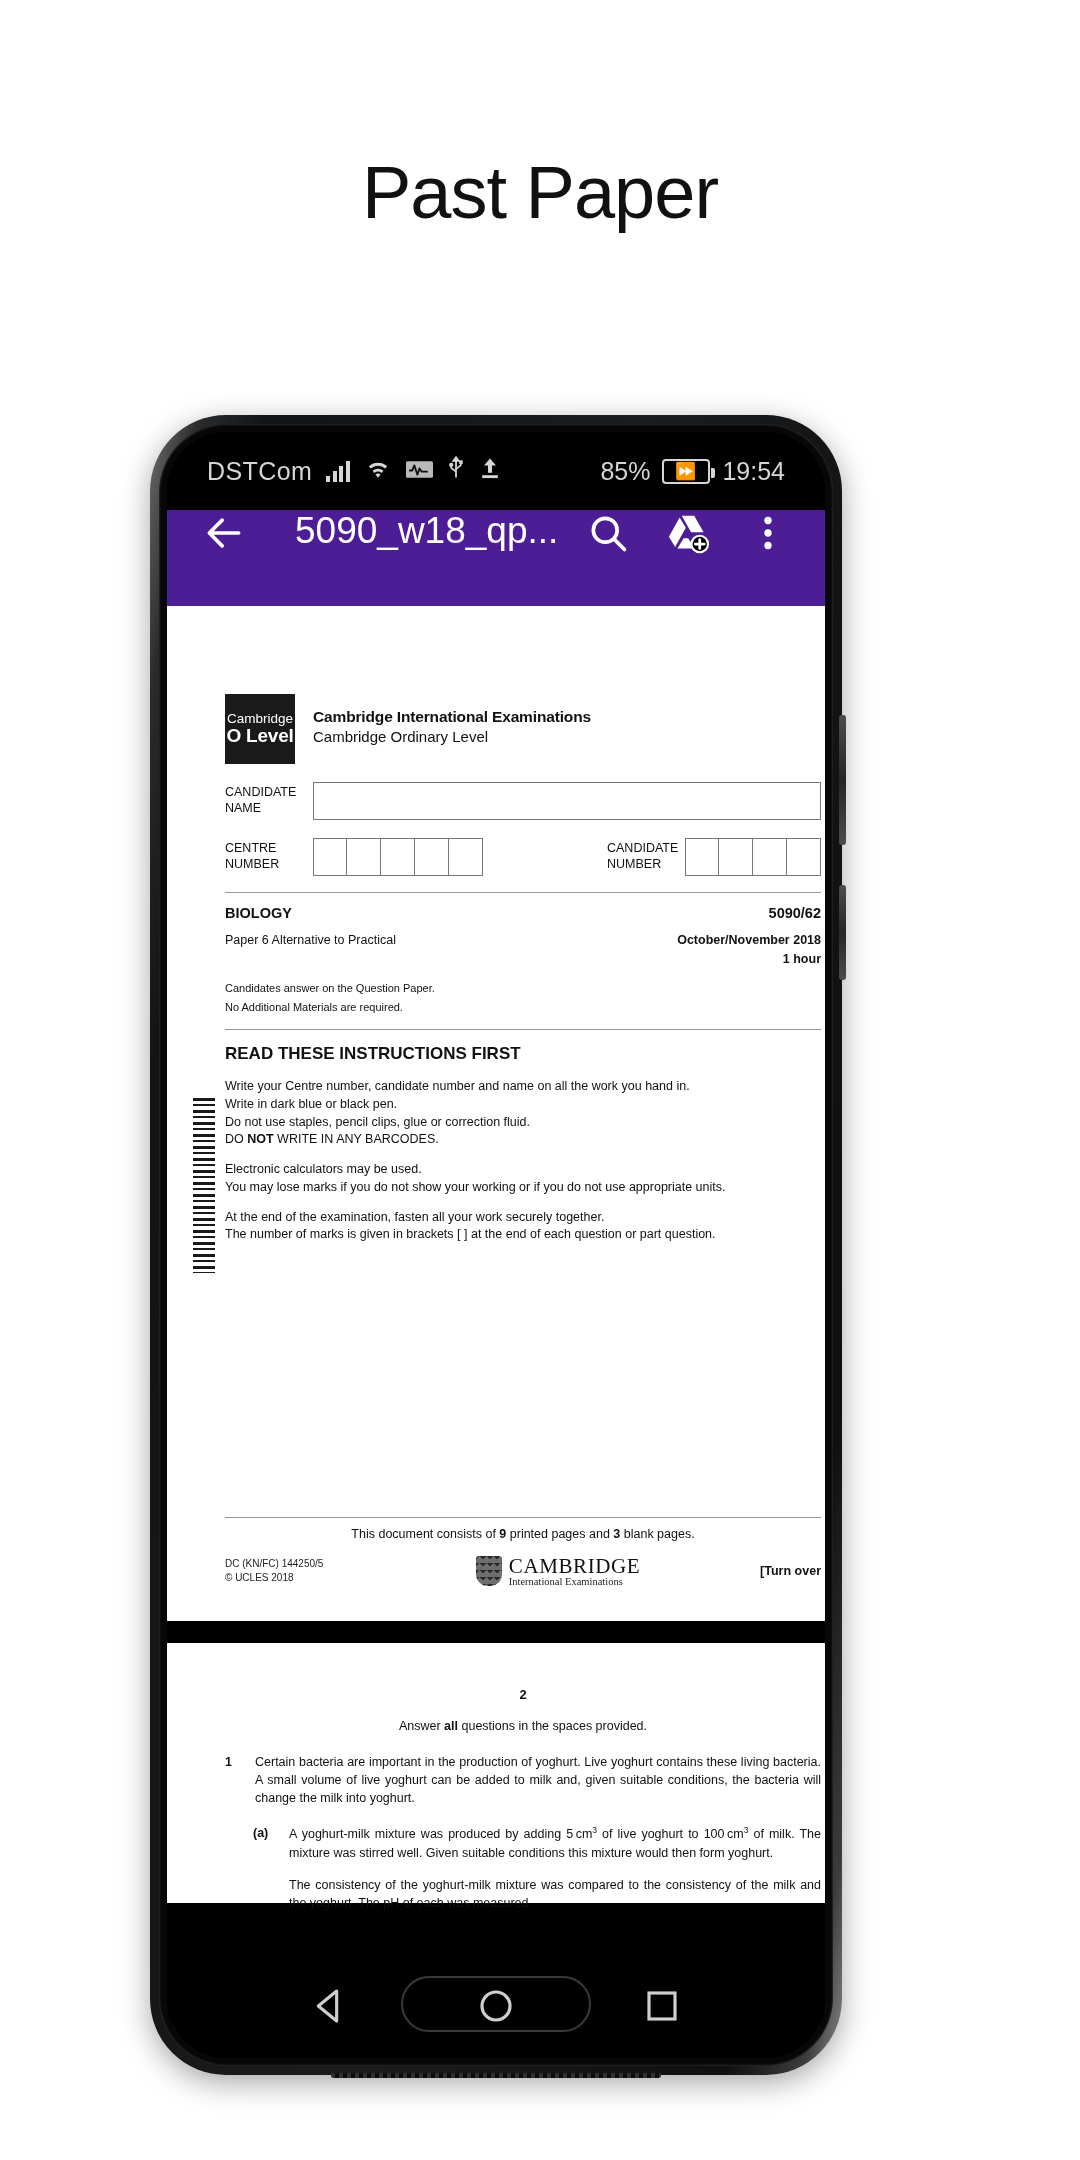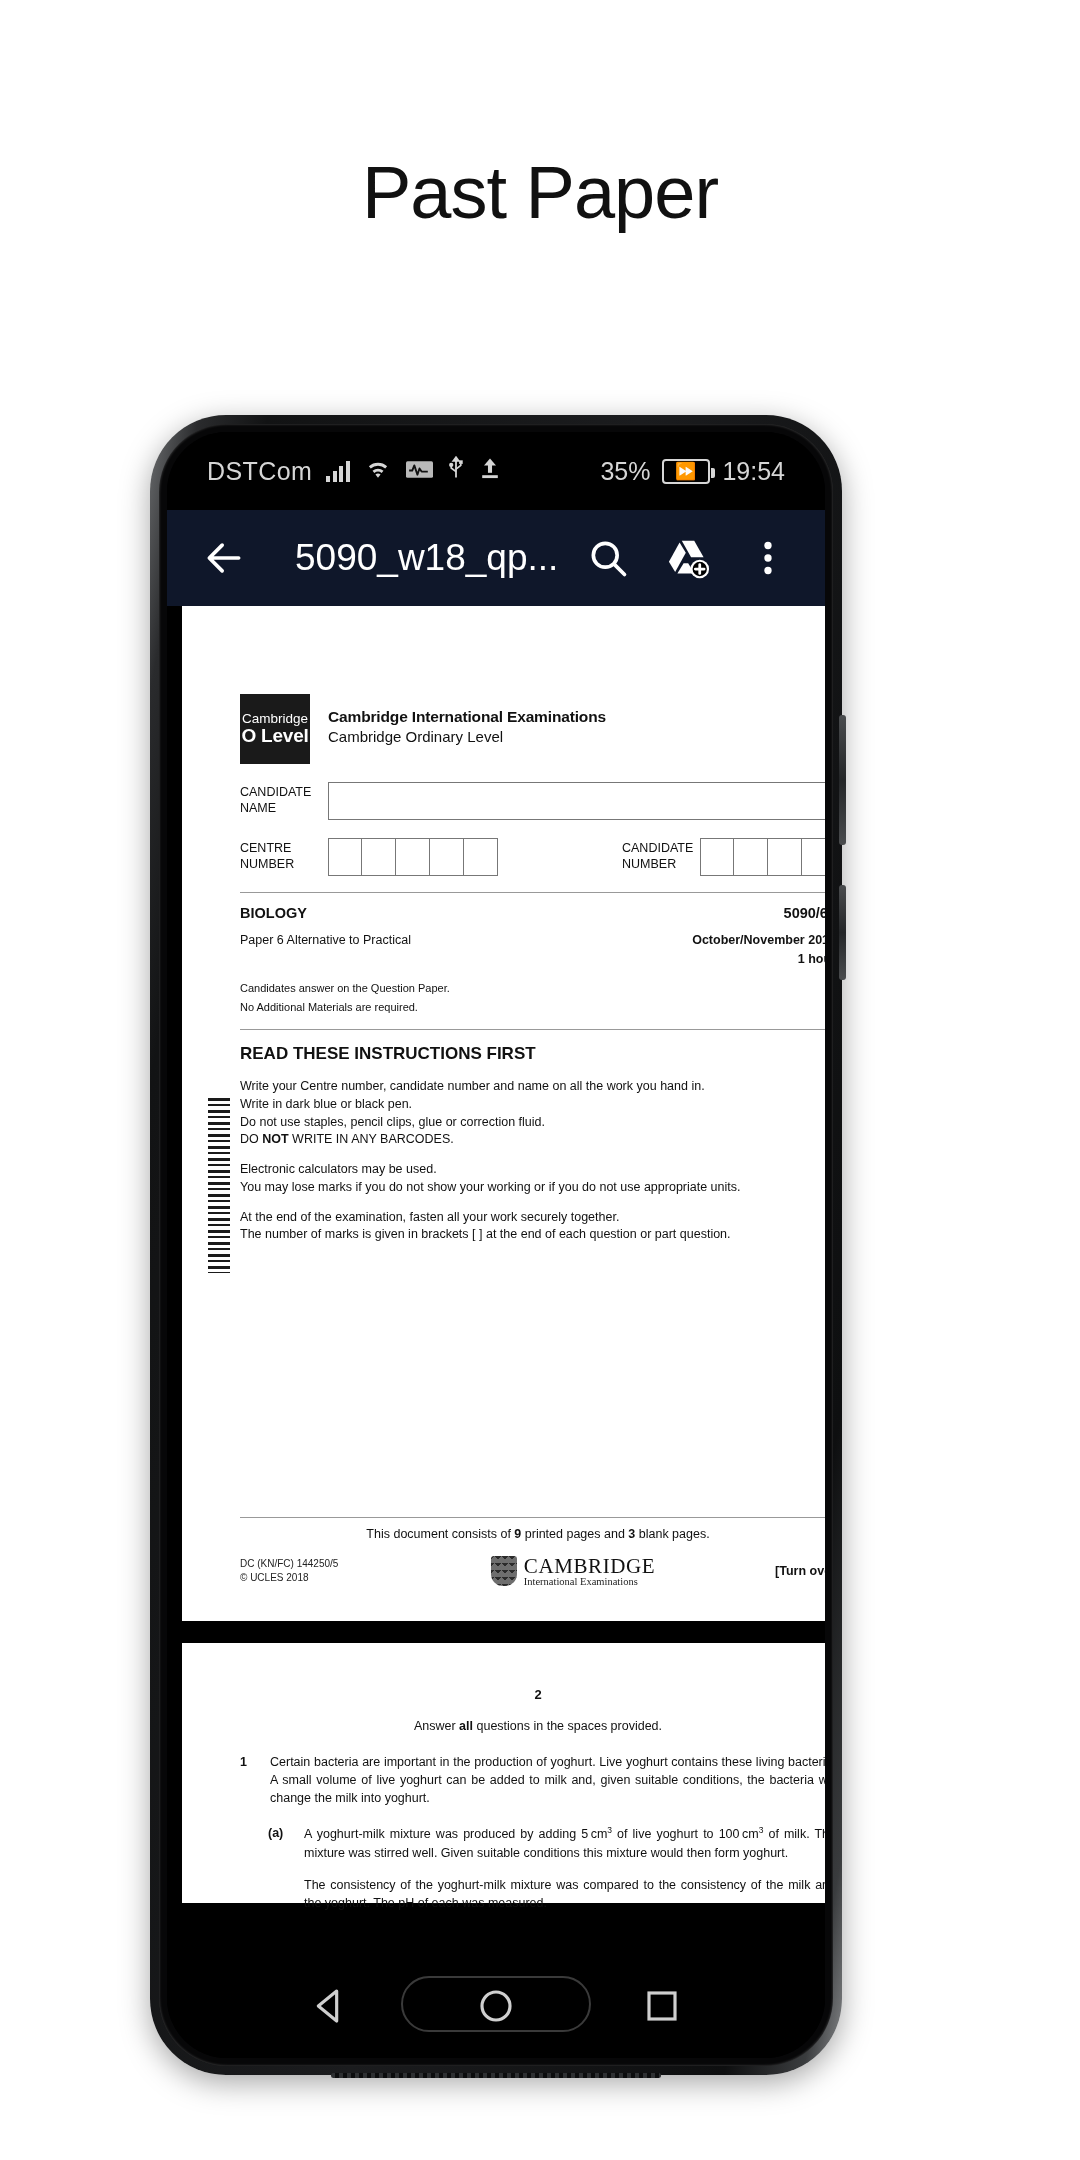--- a/index.html
+++ b/index.html
@@ -59,38 +59,38 @@
   .battery{
     width:48px;height:25px;border:2.5px solid #d6d6d6;border-radius:4px;
     position:relative; display:flex;align-items:center;justify-content:center;
   }
   .battery:after{content:"";position:absolute;right:-7px;top:7px;width:4px;height:10px;
     background:#d6d6d6;border-radius:0 2px 2px 0;}
   .bolt{ font-size:17px;color:#d6d6d6;line-height:1; }
 
   
   .toolbar{
-    height:96px;background:#0f172a;display:flex;align-items:center;
+    height:96px;background:#4c1d95;display:flex;align-items:flex-start;
     padding:0 34px; gap:10px;
   }
   .tb-title{ color:#fff;font-size:37px;font-weight:500;
     white-space:nowrap;overflow:hidden;margin-left:38px; }
   .tb-actions{ margin-left:auto;display:flex;align-items:center;gap:34px; }
   .tb-ic{ width:46px;height:46px;display:flex;align-items:center;justify-content:center; }
 
   
   .viewer{ position:relative; background:#000;
     height:calc(100% - 78px - 96px - 104px); overflow:hidden; }
 
   .sheet{ background:#fff; margin:0 auto; width:712px; }
   .sheet1{ height:1015px; padding:62px 58px 0 58px; position:relative; }
   .gap{ height:22px; background:#000; }
   .sheet2{ height:260px; padding:44px 58px 0 58px; position:relative; }
 
-  .doc{ font-family:"Liberation Sans", sans-serif; color:#111;margin-left:15px; }
+  .doc{ font-family:"Liberation Sans", sans-serif; color:#111; }
 
   .hdr{ display:flex; align-items:flex-start; gap:18px; margin-top:26px; }
   .logo{
     width:70px;height:70px;background:#1a1a1a;color:#fff;
     display:flex;flex-direction:column;align-items:center;justify-content:center;
     line-height:1.05;
   }
   .logo .l1{ font-size:13.5px;font-weight:400; }
   .logo .l2{ font-size:19px;font-weight:700;letter-spacing:-.2px; }
   .hdr-txt{ padding-top:14px; }
@@ -206,21 +206,21 @@
         </span>
         <span>
           <svg width="22" height="24" viewBox="0 0 16 20">
                 <path d="M8 2l5 6H3z" fill="#d6d6d6"></path>
                 <rect x="6.3" y="7" width="3.4" height="7" fill="#d6d6d6"></rect>
                 <rect x="1.5" y="16" width="13" height="2.4" fill="#d6d6d6"></rect>
               </svg>
         </span>
       </div>
       <div class="sb-right">
-        <span>35%</span>
+        <span>85%</span>
         <span class="battery">
               <span class="bolt">⏩</span>
             </span>
         <span>19:54</span>
       </div>
     </div>
 
     <div class="toolbar">
       <span class="tb-ic">
         <svg width="44" height="44" viewBox="0 0 24 24">

